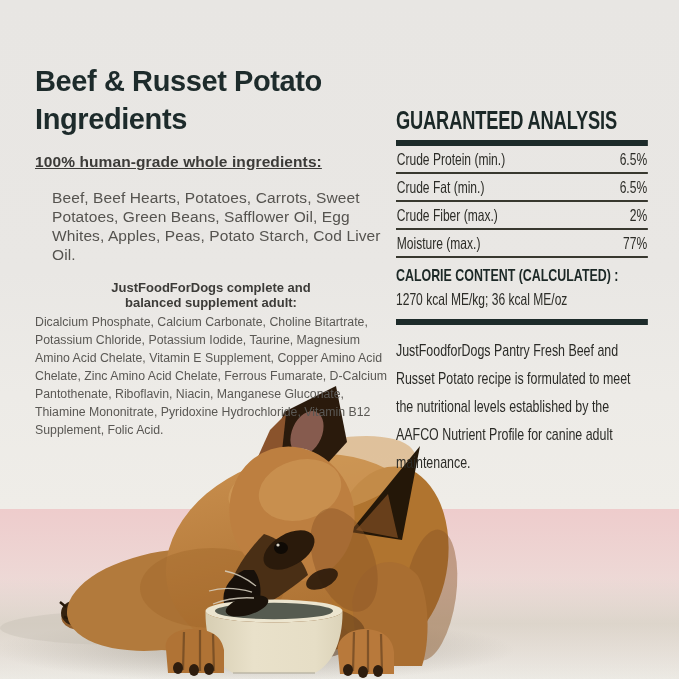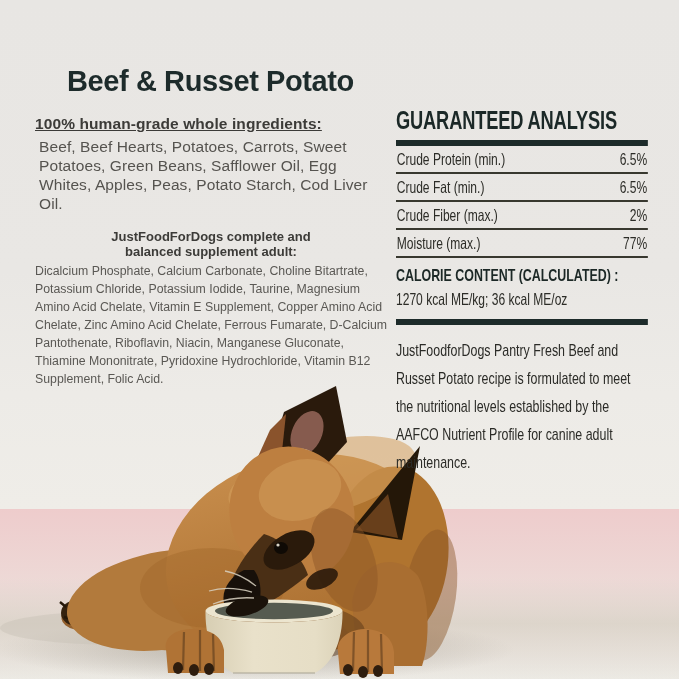--- a/index.html
+++ b/index.html
@@ -9,23 +9,23 @@
   }
   .page{
     position:relative;width:679px;height:679px;
     background:linear-gradient(180deg,#e8e6e3 0%,#e9e7e4 40%,#edebe7 58%,#efede8 75%,#ecc 0,#eceae4 100%);
   }
   svg.photo{position:absolute;left:0;top:0;width:679px;height:679px;}
 
   
   .left-col{position:absolute;left:35px;top:62px;width:352px;color:#1d2b2b;}
   .title{margin:0;font-size:29px;font-weight:bold;line-height:38px;letter-spacing:-0.4px;color:#1d2b2b;}
-  .title span{display:block;margin-left:32px;}
+  .title span{display:block;}
   .ing-head{margin:14px 0 0 0;font-size:15.5px;font-weight:bold;line-height:19px;color:#3c3b38;letter-spacing:.1px;text-decoration:underline;}
-  .ing-body{margin:4px;width:334px;font-size:15.5px;line-height:19px;color:#55534f;letter-spacing:.1px;}
+  .ing-body{margin:17px;width:334px;font-size:15.5px;line-height:19px;color:#55534f;letter-spacing:.1px;}
   .sup-head{margin:17px 0 0 0;font-size:13px;font-weight:bold;line-height:14.6px;color:#3c3b38;text-align:center;}
   .sup-head span{display:block;}
   .sup-body{margin:3px 0 0 0;width:352px;font-size:12.3px;line-height:18px;color:#5a5854;}
 
   
   .right-col{
     position:absolute;left:396px;top:108px;width:345px;
     transform:scaleX(0.73);transform-origin:left top;color:#2b2b27;
   }
   .ga-title{margin:0 0 7px 0;font-size:25px;line-height:25px;font-weight:bold;color:#1b2827;letter-spacing:-0.2px;white-space:nowrap;}
@@ -136,20 +136,21 @@
       <path d="M354,632 L353,671 M368,630 L368,672 M381,634 L382,671" stroke="#5a3a1c" stroke-width="2.2" opacity="0.6" fill="none"></path>
       <ellipse cx="348" cy="670" rx="5" ry="6" fill="#2e1d0e"></ellipse>
         <ellipse cx="363" cy="672" rx="5" ry="6" fill="#2e1d0e"></ellipse>
         <ellipse cx="378" cy="671" rx="5" ry="6" fill="#2e1d0e"></ellipse>
     </g>
   </svg>
 
   <section class="left-col">
     <h1 class="title">
       <span>Beef &amp; Russet Potato</span>
+      <span>Ingredients</span>
     </h1>
     <p class="ing-head">100% human-grade whole ingredients:</p>
     <p class="ing-body">Beef, Beef Hearts, Potatoes, Carrots, Sweet Potatoes, Green Beans, Safflower Oil, Egg Whites, Apples, Peas, Potato Starch, Cod Liver Oil.</p>
     <p class="sup-head">
       <span>JustFoodForDogs complete and</span>
       <span>balanced supplement adult:</span>
     </p>
     <p class="sup-body">Dicalcium Phosphate, Calcium Carbonate, Choline Bitartrate, Potassium Chloride, Potassium Iodide, Taurine, Magnesium Amino Acid Chelate, Vitamin E Supplement, Copper Amino Acid Chelate, Zinc Amino Acid Chelate, Ferrous Fumarate, D-Calcium Pantothenate, Riboflavin, Niacin, Manganese Gluconate, Thiamine Mononitrate, Pyridoxine Hydrochloride, Vitamin B12 Supplement, Folic Acid.</p>
   </section>
 

